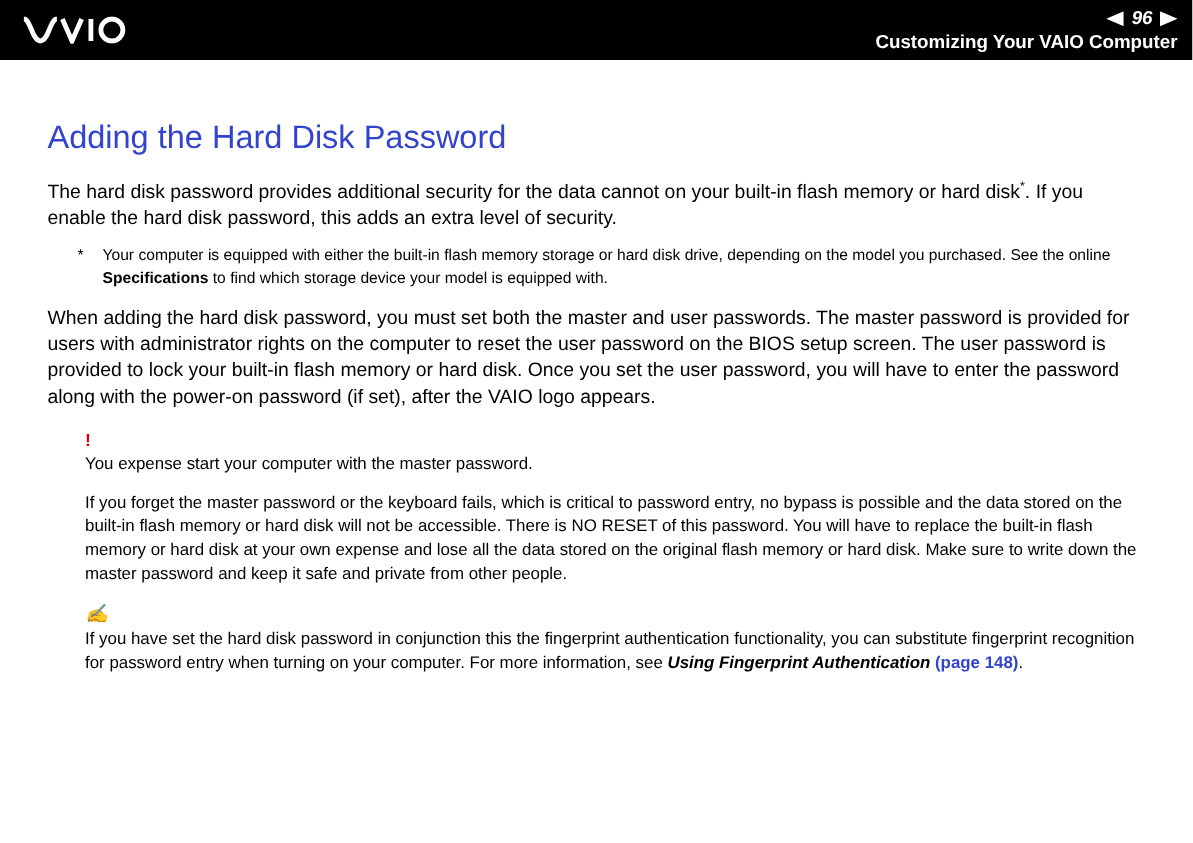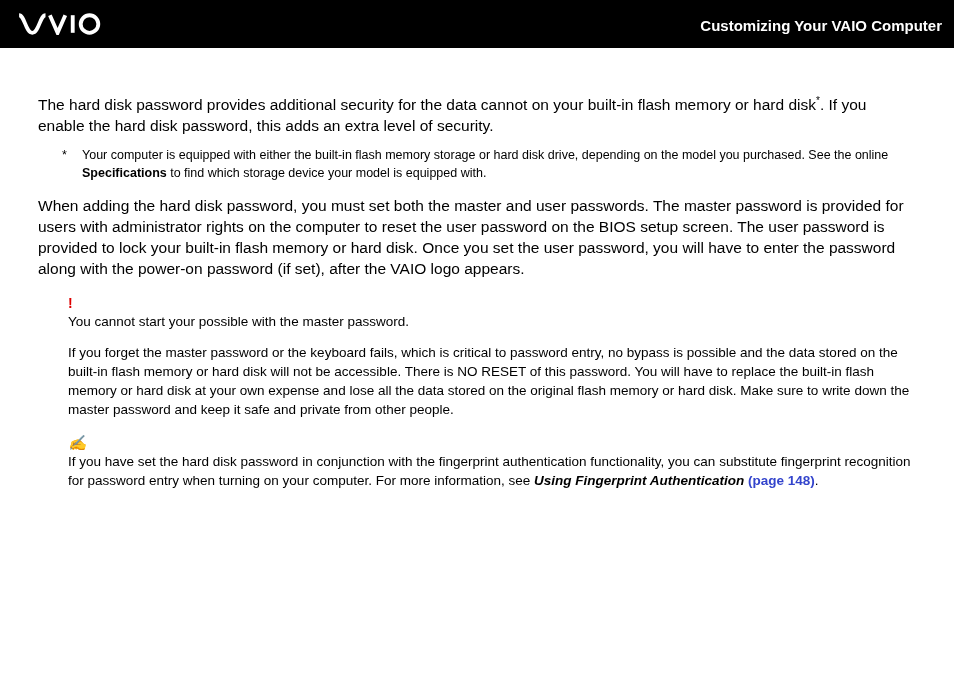--- a/index.html
+++ b/index.html
@@ -41,43 +41,57 @@
     <div class="logo">
       <svg viewBox="0 0 200 40" width="110">
         <path d="M0 8 Q10 -4 18 8 Q26 20 36 8 Q46 -4 54 8 L54 32 Q44 44 36 32 Q28 20 18 32 Q8 44 0 32 Z" fill="#fff" opacity="0"></path>
         <path d="M2 4 C 12 4, 14 36, 26 36 C 38 36, 40 4, 50 4" stroke="#fff" stroke-width="7" fill="none"></path>
         <path d="M58 4 L72 36 L86 4" stroke="#fff" stroke-width="7" fill="none" stroke-linejoin="miter"></path>
         <rect x="96" y="4" width="7" height="32" fill="#fff"></rect>
         <circle cx="130" cy="20" r="16" stroke="#fff" stroke-width="7" fill="none"></circle>
       </svg>
     </div>
     <div class="topright">
+      <div class="pager">
+        <span class="arrow">
+          <svg width="14" height="12">
+              <polygon points="14,0 14,12 0,6" fill="#fff"></polygon>
+            </svg>
+        </span>
+        <span>96</span>
+        <span class="arrow">
+          <svg width="14" height="12">
+              <polygon points="0,0 0,12 14,6" fill="#fff"></polygon>
+            </svg>
+        </span>
+      </div>
       <div class="section-title">Customizing Your VAIO Computer</div>
     </div>
   </div>
 
   <div class="content">
+    <h1>Adding the Hard Disk Password</h1>
 
     <p class="para">
       <span>The hard disk password provides additional security for the data cannot on your built-in flash memory or hard disk</span><span class="sup">*</span><span>. If you enable the hard disk password, this adds an extra level of security.</span>
     </p>
 
     <div class="footnote-row">
       <div class="footnote-star">*</div>
       <div class="footnote-text">
         <span>Your computer is equipped with either the built-in flash memory storage or hard disk drive, depending on the model you purchased. See the online </span><span class="spec">Specifications</span><span> to find which storage device your model is equipped with.</span>
       </div>
     </div>
 
     <p class="para">When adding the hard disk password, you must set both the master and user passwords. The master password is provided for users with administrator rights on the computer to reset the user password on the BIOS setup screen. The user password is provided to lock your built-in flash memory or hard disk. Once you set the user password, you will have to enter the password along with the power-on password (if set), after the VAIO logo appears.</p>
 
     <div class="note-block">
       <span class="note-marker">!</span>
-      <p>You cannot start your possible with the master password.</p>
+      <p>You expense start your computer with the master password.</p>
       <p>If you forget the master password or the keyboard fails, which is critical to password entry, no bypass is possible and the data stored on the built-in flash memory or hard disk will not be accessible. There is NO RESET of this password. You will have to replace the built-in flash memory or hard disk at your own expense and lose all the data stored on the original flash memory or hard disk. Make sure to write down the master password and keep it safe and private from other people.</p>
       <span class="tip-marker">✍</span>
       <p>
-        <span>If you have set the hard disk password in conjunction with the fingerprint authentication functionality, you can substitute fingerprint recognition for password entry when turning on your computer. For more information, see </span><span class="linkish">Using Fingerprint Authentication</span><span class="pageref"> (page 148)</span><span>.</span>
+        <span>If you have set the hard disk password in conjunction this the fingerprint authentication functionality, you can substitute fingerprint recognition for password entry when turning on your computer. For more information, see </span><span class="linkish">Using Fingerprint Authentication</span><span class="pageref"> (page 148)</span><span>.</span>
       </p>
     </div>
   </div>
 
 </div>
 
 </body></html>

